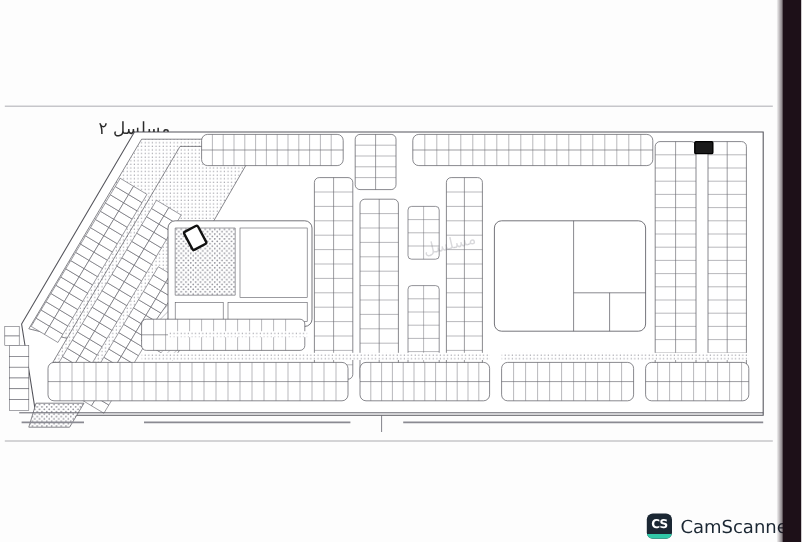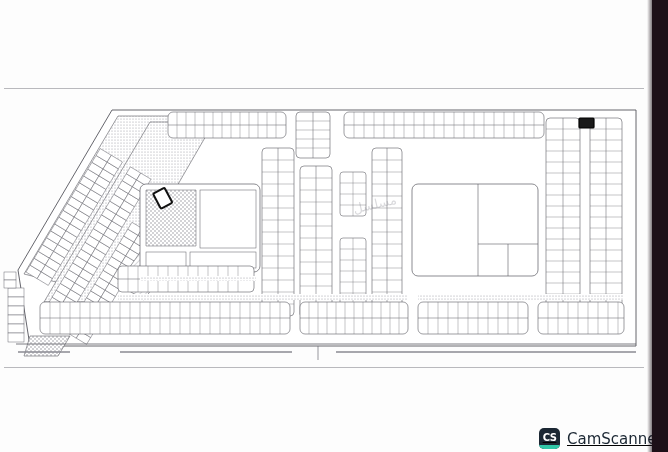--- a/index.html
+++ b/index.html
@@ -96,21 +96,20 @@
   }
 
   
   .camscanner {
     position: absolute;
     left: 539px;
     top: 428px;
     display: flex;
     align-items: center;
     gap: 7px;
-    text-decoration: underline;
   }
   .cs-badge {
     position: relative;
     width: 21px;
     height: 21px;
     border-radius: 5px;
     background: #1b2733;
     overflow: hidden;
     display: flex;
     align-items: center;
@@ -140,20 +139,21 @@
 </style>
 </head>
 <body>
 
 <div id="screenshot">
 
   <div class="scan-page">
 
     <div class="rule rule-top"></div>
 
+    <div class="map-title">مسلسل ٢</div>
 
     <div class="map-canvas">
       <svg width="652" height="280" viewBox="0 0 652 280" xmlns="http://www.w3.org/2000/svg">
         <defs>
           <pattern id="stipple" width="3" height="3" patternUnits="userSpaceOnUse">
             <rect width="3" height="3" fill="#ffffff"></rect>
             <circle cx="1" cy="1" r="0.55" fill="#9a9aa2"></circle>
           </pattern>
           <pattern id="stippleD" width="4" height="4" patternUnits="userSpaceOnUse">
             <rect width="4" height="4" fill="#ffffff"></rect>

